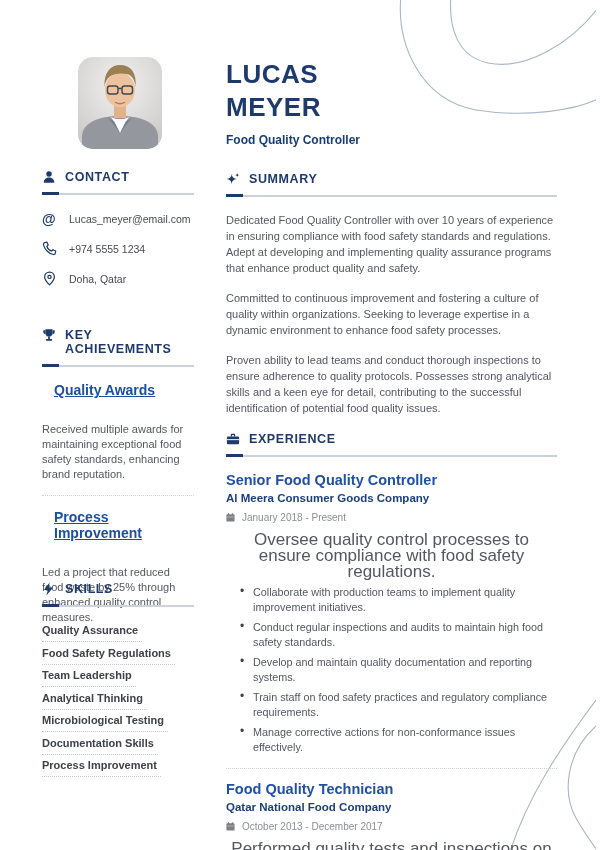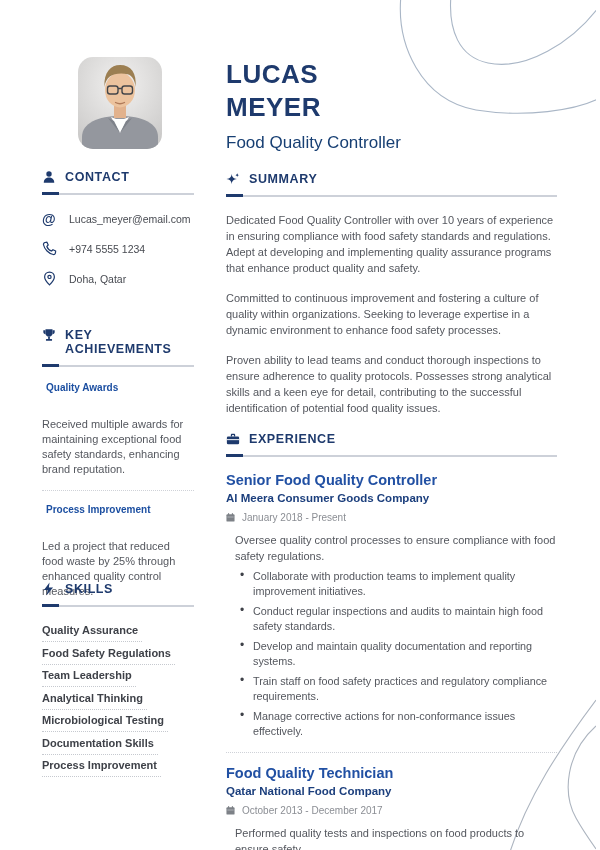--- a/index.html
+++ b/index.html
@@ -13,21 +13,21 @@
   
   .photo{
     position:absolute;left:78px;top:57px;width:84px;height:92px;
     border-radius:15px;overflow:hidden;
   }
   .name-block{position:absolute;left:226px;top:58px;}
   .name{
     font-size:26px;font-weight:700;color:#1e3a6d;letter-spacing:.5px;
     line-height:33px;margin:0;
   }
-  .job-title{font-size:17px;font-weight:400;color:#173f73;margin-top:9px;}
+  .job-title{font-size:12px;font-weight:700;color:#173f73;margin-top:9px;}
 
   
   .sidebar-sec{position:absolute;left:42px;width:152px;}
   .main-sec{position:absolute;left:226px;width:331px;}
 
   
   .sec-head{display:flex;gap:9px;}
   .sec-head .ic{width:14px;height:14px;flex:0 0 auto;}
   .sec-head h2{
     margin:0;font-size:12.5px;font-weight:700;color:#1e3a6d;letter-spacing:.6px;
@@ -37,21 +37,21 @@
   .rule::after{content:"";position:absolute;left:0;top:0;width:17px;height:3px;background:#1e3a6d;}
 
   
   .contact-list{margin-top:15px;}
   .contact-item{display:flex;align-items:center;gap:11px;margin-bottom:13px;height:17px;}
   .contact-item .ic{width:16px;height:16px;flex:0 0 auto;color:#1e3a6d;}
   .at-glyph{font-size:14px;font-weight:700;color:#1e3a6d;line-height:16px;}
   .contact-item span.txt{font-size:10.5px;color:#474a51;}
 
   
-  .ach-item h3{margin:4px;font-size:10px;font-weight:700;color:#1c4fa1;}
+  .ach-item h3{margin:12px;font-size:14px;font-weight:700;color:#1c4fa1;text-decoration:underline;}
   .ach-item p{margin:24px 0 0 0;font-size:11px;line-height:15px;color:#54575e;}
   .dotted{border:none;border-top:1.6px dotted #cfd2d8;margin:13px 0;}
   .ach-list{margin-top:15px;}
 
   
   .skills-list{margin-top:17px;}
   .skill{
     display:table;font-size:11px;font-weight:700;color:#3e4148;
     padding:0 4px 5px 0;border-bottom:1.6px dotted #c6c9cf;margin-bottom:4.5px;
   }
@@ -60,21 +60,21 @@
   .summary-text{margin-top:15px;}
   .summary-text p{margin:5px 0 14px 0;font-size:11px;line-height:16px;color:#54575e;}
 
   
   .job{margin-top:15px;}
   .job h3{margin:0;font-size:14.5px;font-weight:700;color:#2150a3;}
   .job .company{margin-top:4px;font-size:11.5px;font-weight:700;color:#1c3f7d;}
   .date-row{display:flex;align-items:center;gap:7px;margin-top:8px;}
   .date-row .ic{width:9px;height:9px;}
   .date-row span{font-size:10px;color:#8b8e94;}
-  .job .jsummary{margin:9px 0 0 9px;font-size:11px;line-height:16px;color:#54575e;}
+  .job .jsummary{margin:9px 0 0 0;font-size:17px;line-height:16px;color:#54575e;text-align:center;}
   .job ul{margin:5px 0 0 0;padding:0 0 0 14px;list-style:none;}
   .job li{
     position:relative;padding-left:13px;font-size:10.8px;line-height:14.5px;
     color:#54575e;margin-bottom:6px;
   }
   .job li::before{content:"•";position:absolute;left:0;top:-1px;color:#3e4148;font-size:12px;}
 </style>
 </head>
 <body>
 

